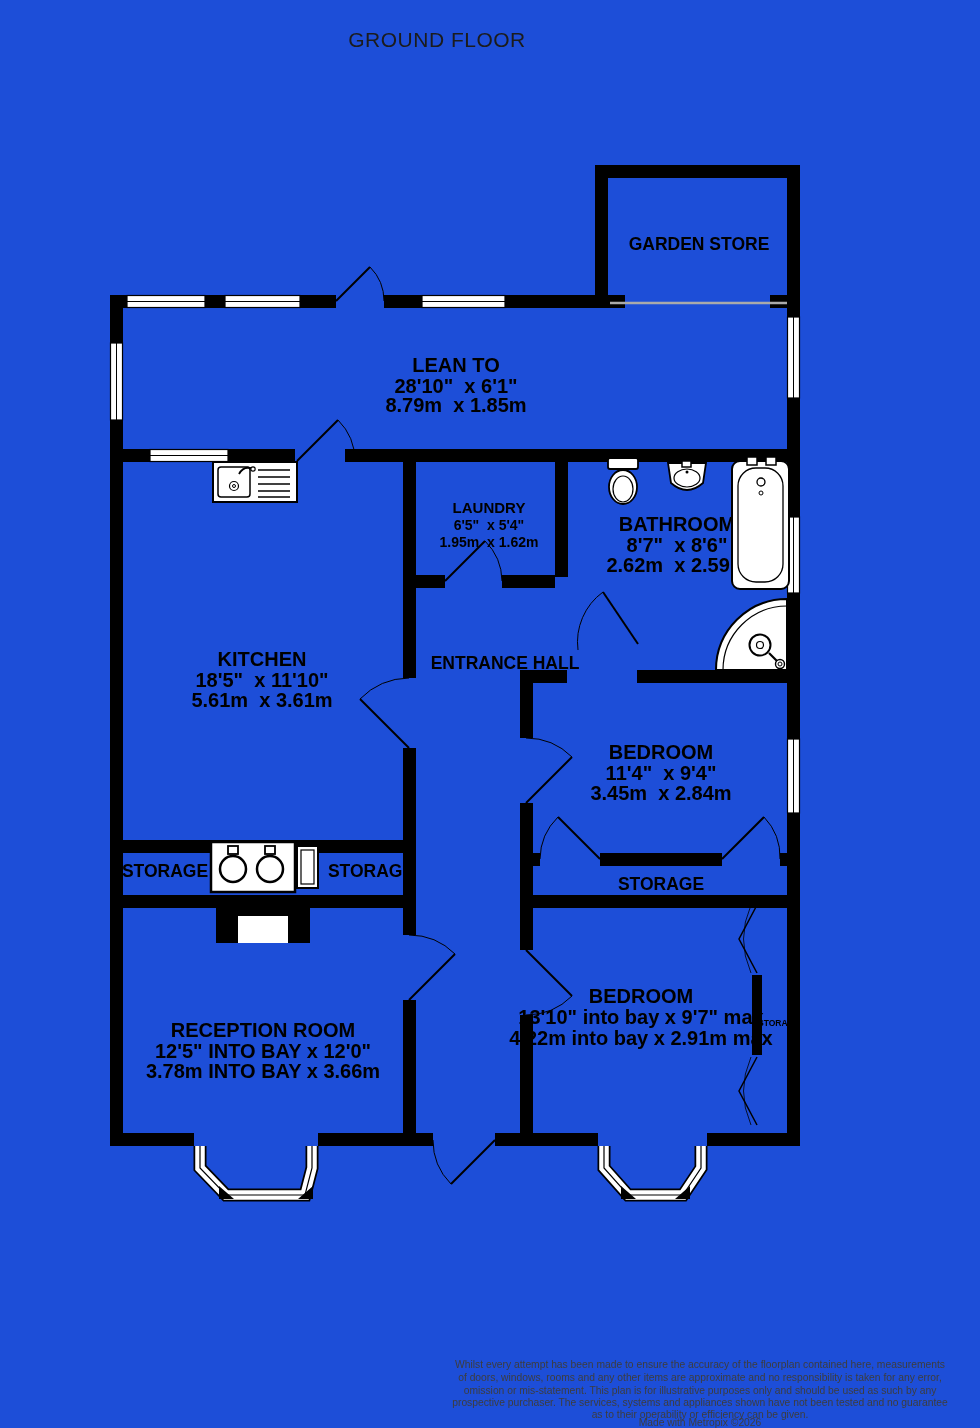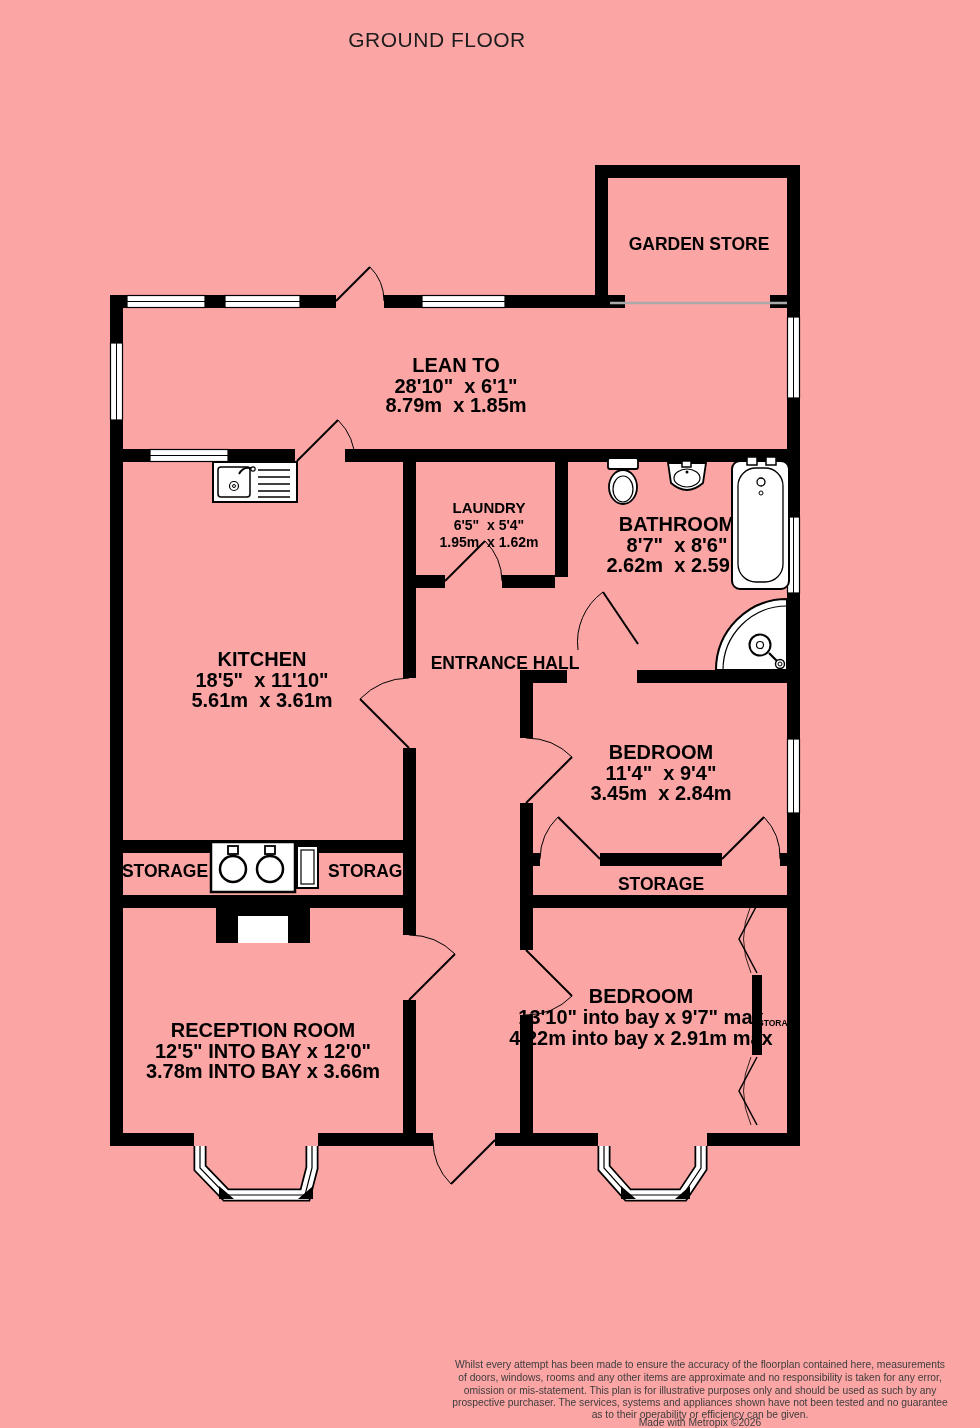--- a/index.html
+++ b/index.html
@@ -1,16 +1,16 @@
 <!DOCTYPE html>
 <html><head>
 <meta charset="utf-8">
 <style>
   html,body{margin:0;padding:0;background:#ffffff;}
-  .page{position:relative;width:980px;height:1428px;background:#fca5a5;overflow:hidden;}
+  .page{position:relative;width:980px;height:1428px;background:#1d4ed8;overflow:hidden;}
   svg{position:absolute;left:0;top:0;}
   svg text{font-family:"Liberation Sans",sans-serif;fill:#000;white-space:pre;}
   .title-text{font-size:21px;letter-spacing:.5px;fill:#1c1c1c;font-weight:400;}
   .rn{font-weight:700;}
   .fs20{font-size:20px;}
   .fs17{font-size:17.5px;}
   .fs15{font-size:15px;}
   .fs14{font-size:14px;}
   .fs8{font-size:8.5px;}
   .footer-line{font-size:10.3px;fill:#3d3d3d;font-weight:400;}

